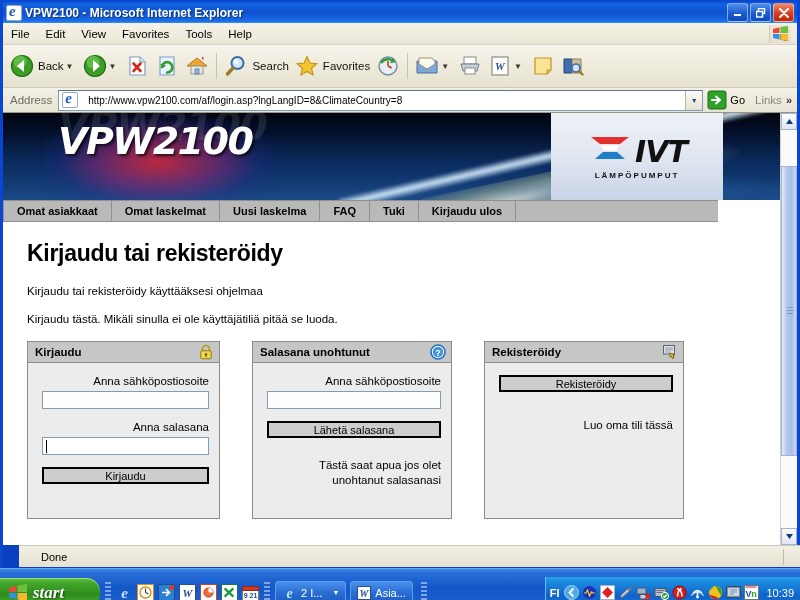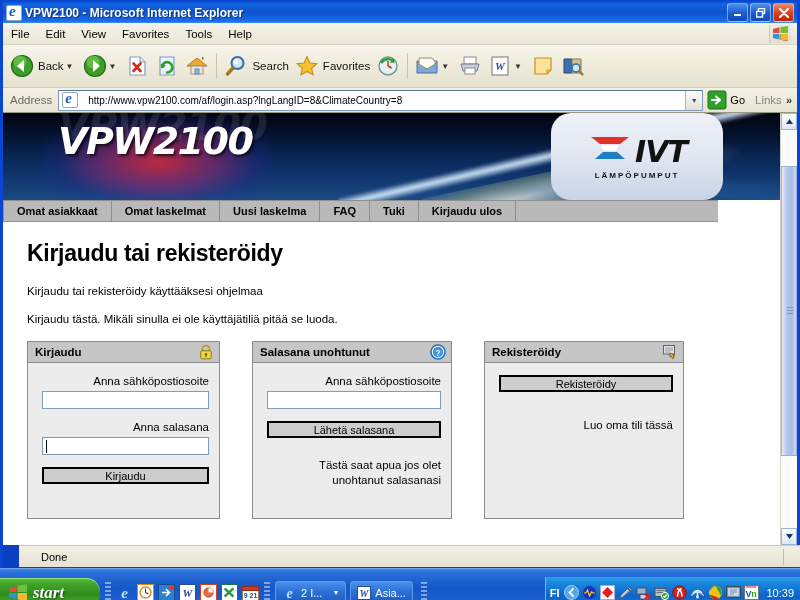--- a/index.html
+++ b/index.html
@@ -192,21 +192,21 @@
   }
   #banner-sub {
     position: absolute; left: 58px; top: 50px;
     font-size: 10.5px; color: #eef2ff; letter-spacing: .6px;
     text-shadow: 1px 1px 2px rgba(0,0,0,.8);
   }
   #logo-box {
     position: absolute; right: 57px; top: 0;
     width: 172px; height: 87px;
     background: linear-gradient(to bottom, #eef1f7 0%, #dfe5f0 55%, #c9d3e6 100%);
-    display: flex; flex-direction: column; align-items: center; justify-content: center; border-radius: 20px;
+    display: flex; flex-direction: column; align-items: center; justify-content: center;
   }
   #logo-row { display: flex; align-items: center; gap: 2px; }
   #logo-text {
     font-family: "DejaVu Sans", sans-serif;
     font-size: 30px; font-weight: bold; font-style: italic;
     color: #111; letter-spacing: -1px;
   }
   #logo-sub {
     font-size: 8px; font-weight: bold; letter-spacing: 2px; color: #111; margin-top: 2px;
   }

